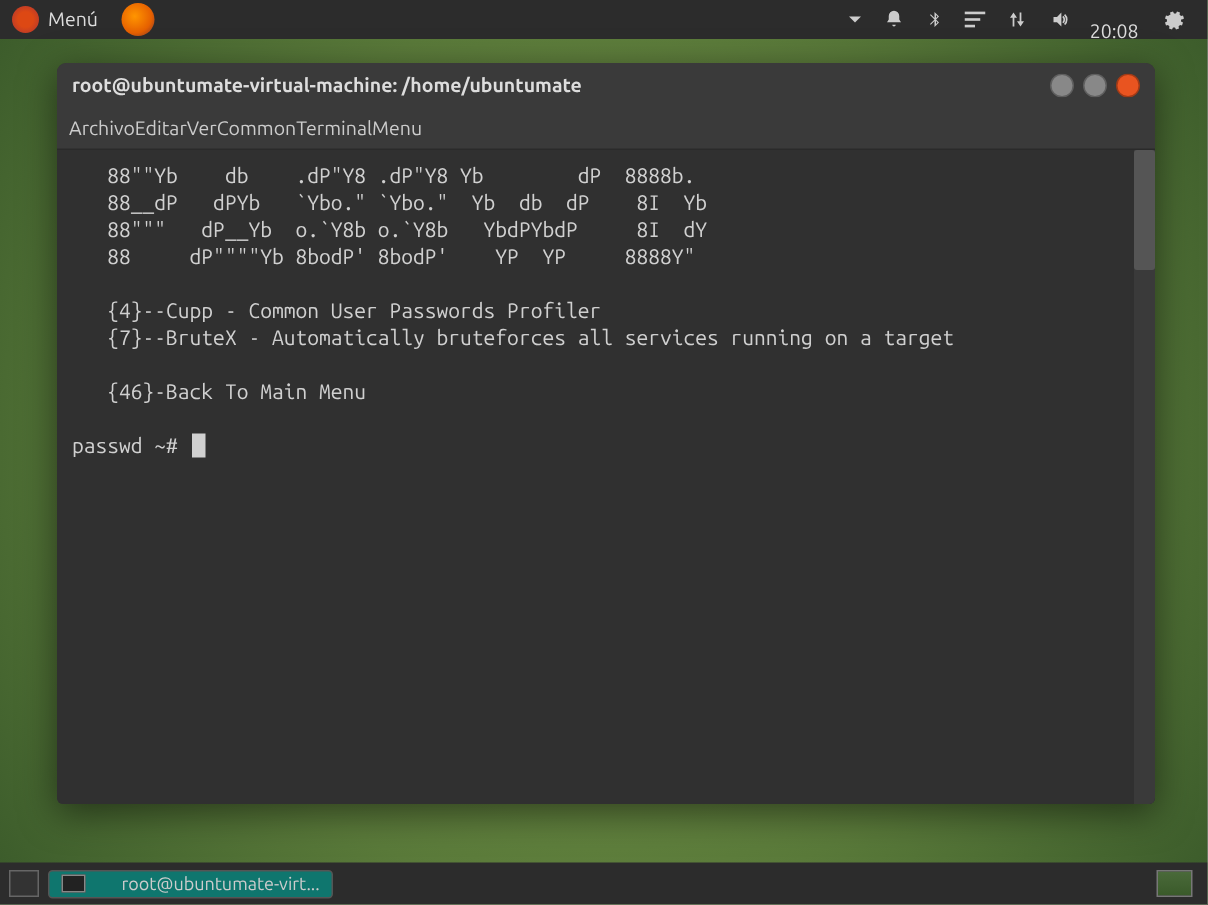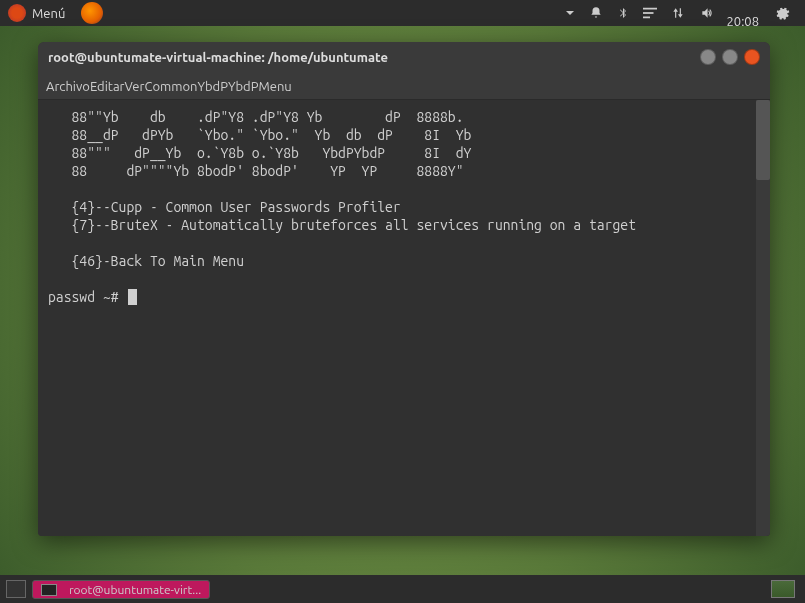--- a/index.html
+++ b/index.html
@@ -84,22 +84,22 @@
     background: #555; width: 100%; height: 80px; border-radius: 2px;
   }
 
   .bottom-panel {
     position: absolute; left: 0; bottom: 0; width: 100%;
     height: 28px; background: #2c2c2c; color: #ccc;
     display: flex; align-items: center; padding: 0 6px;
     font-size: 12px;
   }
   .task-btn {
-    display: flex; align-items: flex-end; gap: 12px;
-    background: #be185d; border: 1px solid #555; border-radius: 3px;
+    display: flex; align-items: flex-start; gap: 24px;
+    background: #0f766e; border: 1px solid #555; border-radius: 3px;
     padding: 2px 8px; margin-left: 6px; cursor: pointer;
     max-width: 200px;
   }
   .task-btn .term-icon {
     width: 16px; height: 12px; background: #222;
     border: 1px solid #888; position: relative;
   }
   .show-desktop {
     width: 20px; height: 18px; border: 1px solid #666;
     background: #333; cursor: pointer;
@@ -163,21 +163,21 @@
     <span class="title">root@ubuntumate-virtual-machine: /home/ubuntumate</span>
     <span class="win-btn win-min"></span>
     <span class="win-btn win-max"></span>
     <span class="win-btn win-close"></span>
   </div>
   <div class="menubar">
     <span>Archivo</span>
     <span>Editar</span>
     <span>Ver</span>
     <span>Common</span>
-    <span>YbdPYbdP</span>
+    <span>Terminal</span>
     <span>Menu</span>
   </div>
   <div class="terminal-body">
     <div class="terminal-content"><span>   88""Yb    db    .dP"Y8 .dP"Y8 Yb        dP  8888b.</span>
 <span>   88__dP   dPYb   `Ybo." `Ybo."  Yb  db  dP    8I  Yb</span>
 <span>   88"""   dP__Yb  o.`Y8b o.`Y8b   YbdPYbdP     8I  dY</span>
 <span>   88     dP""""Yb 8bodP' 8bodP'    YP  YP     8888Y"</span>
 
 <span>   {4}--Cupp - Common User Passwords Profiler</span>
 <span>   {7}--BruteX - Automatically bruteforces all services running on a target</span>

